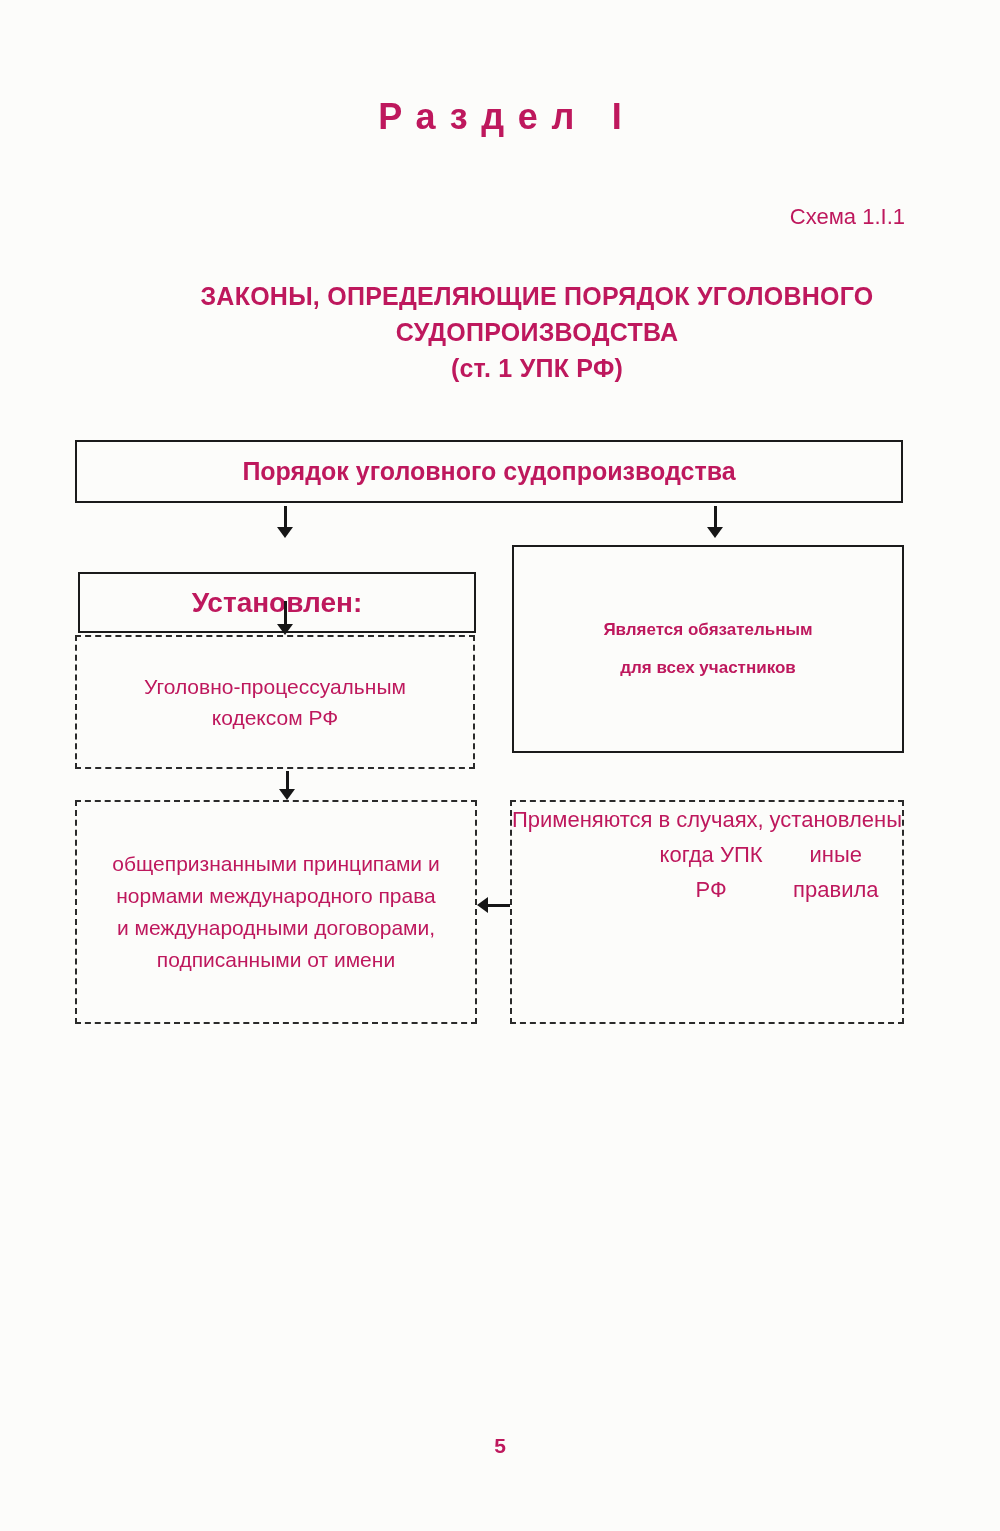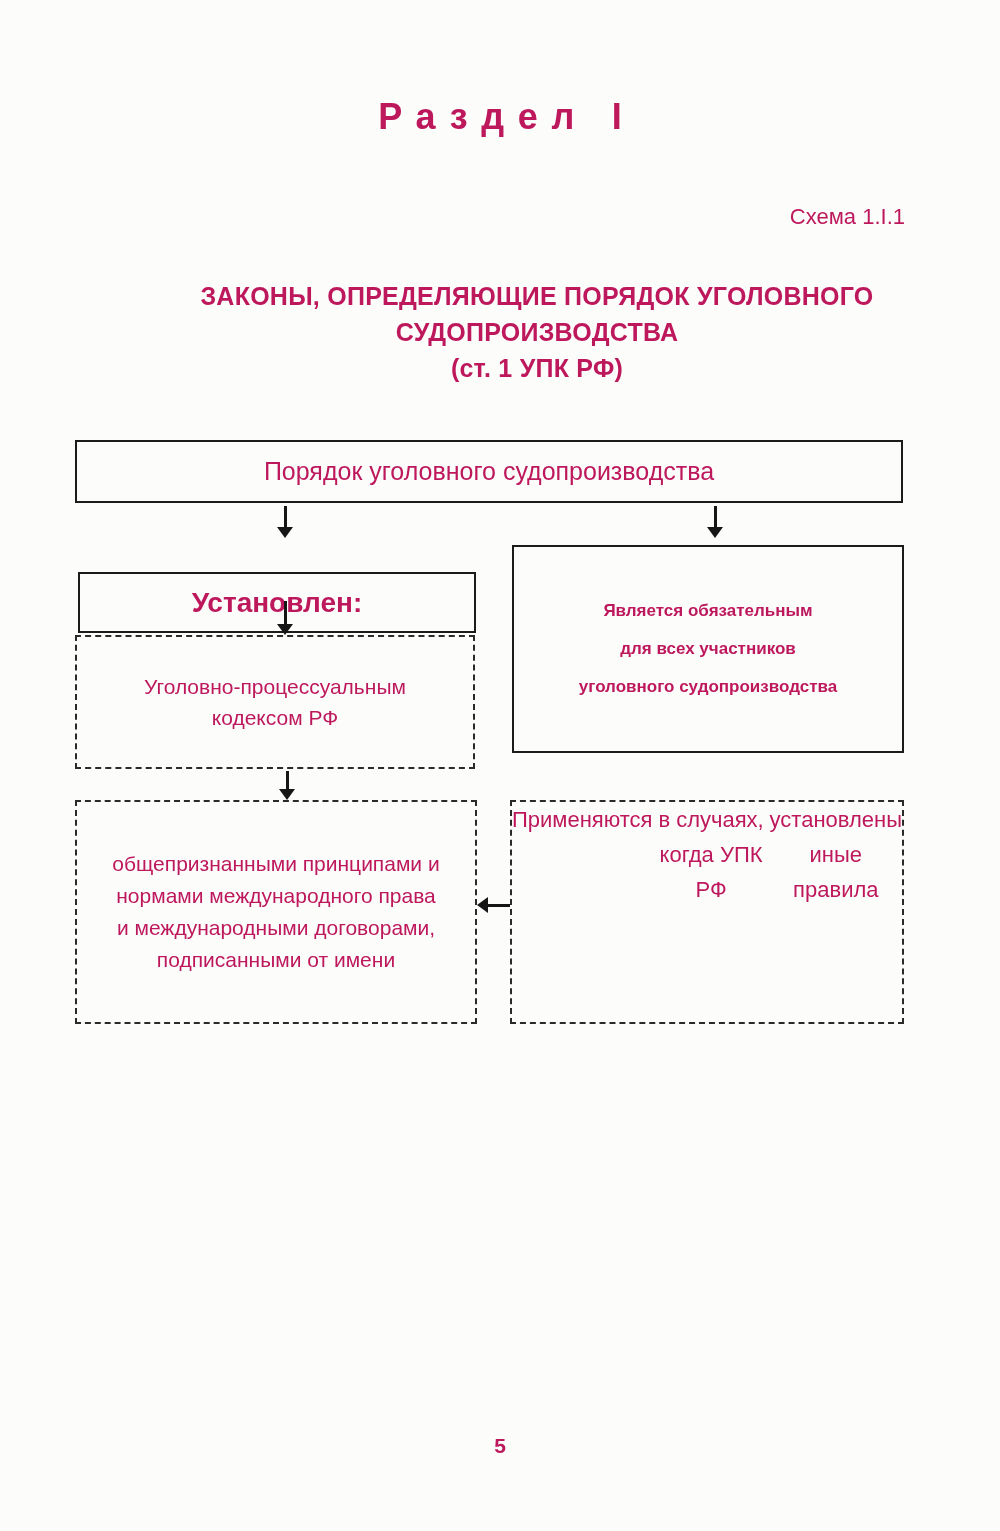--- a/index.html
+++ b/index.html
@@ -51,21 +51,21 @@
     box-sizing: border-box;
     background: #fcfcfa;
     text-align: center;
   }
   .box.solid  { border: 2px solid #1b1b1b; }
   .box.dashed { border: 2px dashed #2a2a2a; }
 
   .box-root {
     top: 440px; left: 75px; width: 828px; height: 63px;
     display: flex; align-items: center; justify-content: center;
-    font-size: 25px; font-weight: 400;
+    font-size: 25px; font-weight: 700;
   }
   .box-established {
     top: 538px; left: 78px; width: 398px; height: 61px;
     display: flex; align-items: center; justify-content: center;
     font-size: 28px; font-weight: 700; margin-top: 34px;
   }
   .box-mandatory {
     top: 545px; left: 512px; width: 392px; height: 208px;
     display: flex; flex-direction: column; justify-content: center;
     font-size: 17px; font-weight: 700; line-height: 38px;
@@ -152,21 +152,20 @@
     <div class="head"></div>
   </div>
 
   <div class="box solid box-established">
     <span>Установлен:</span>
   </div>
 
   <div class="box solid box-mandatory">
     <div>Является обязательным</div>
     <div>для всех участников</div>
-    <div>уголовного судопроизводства</div>
   </div>
 
   <div class="varrow arrow-established">
     <div class="shaft"></div>
     <div class="head"></div>
   </div>
 
   <div class="box dashed box-constitution">
     <div>Уголовно-процессуальным</div>
     <div>кодексом РФ</div>

